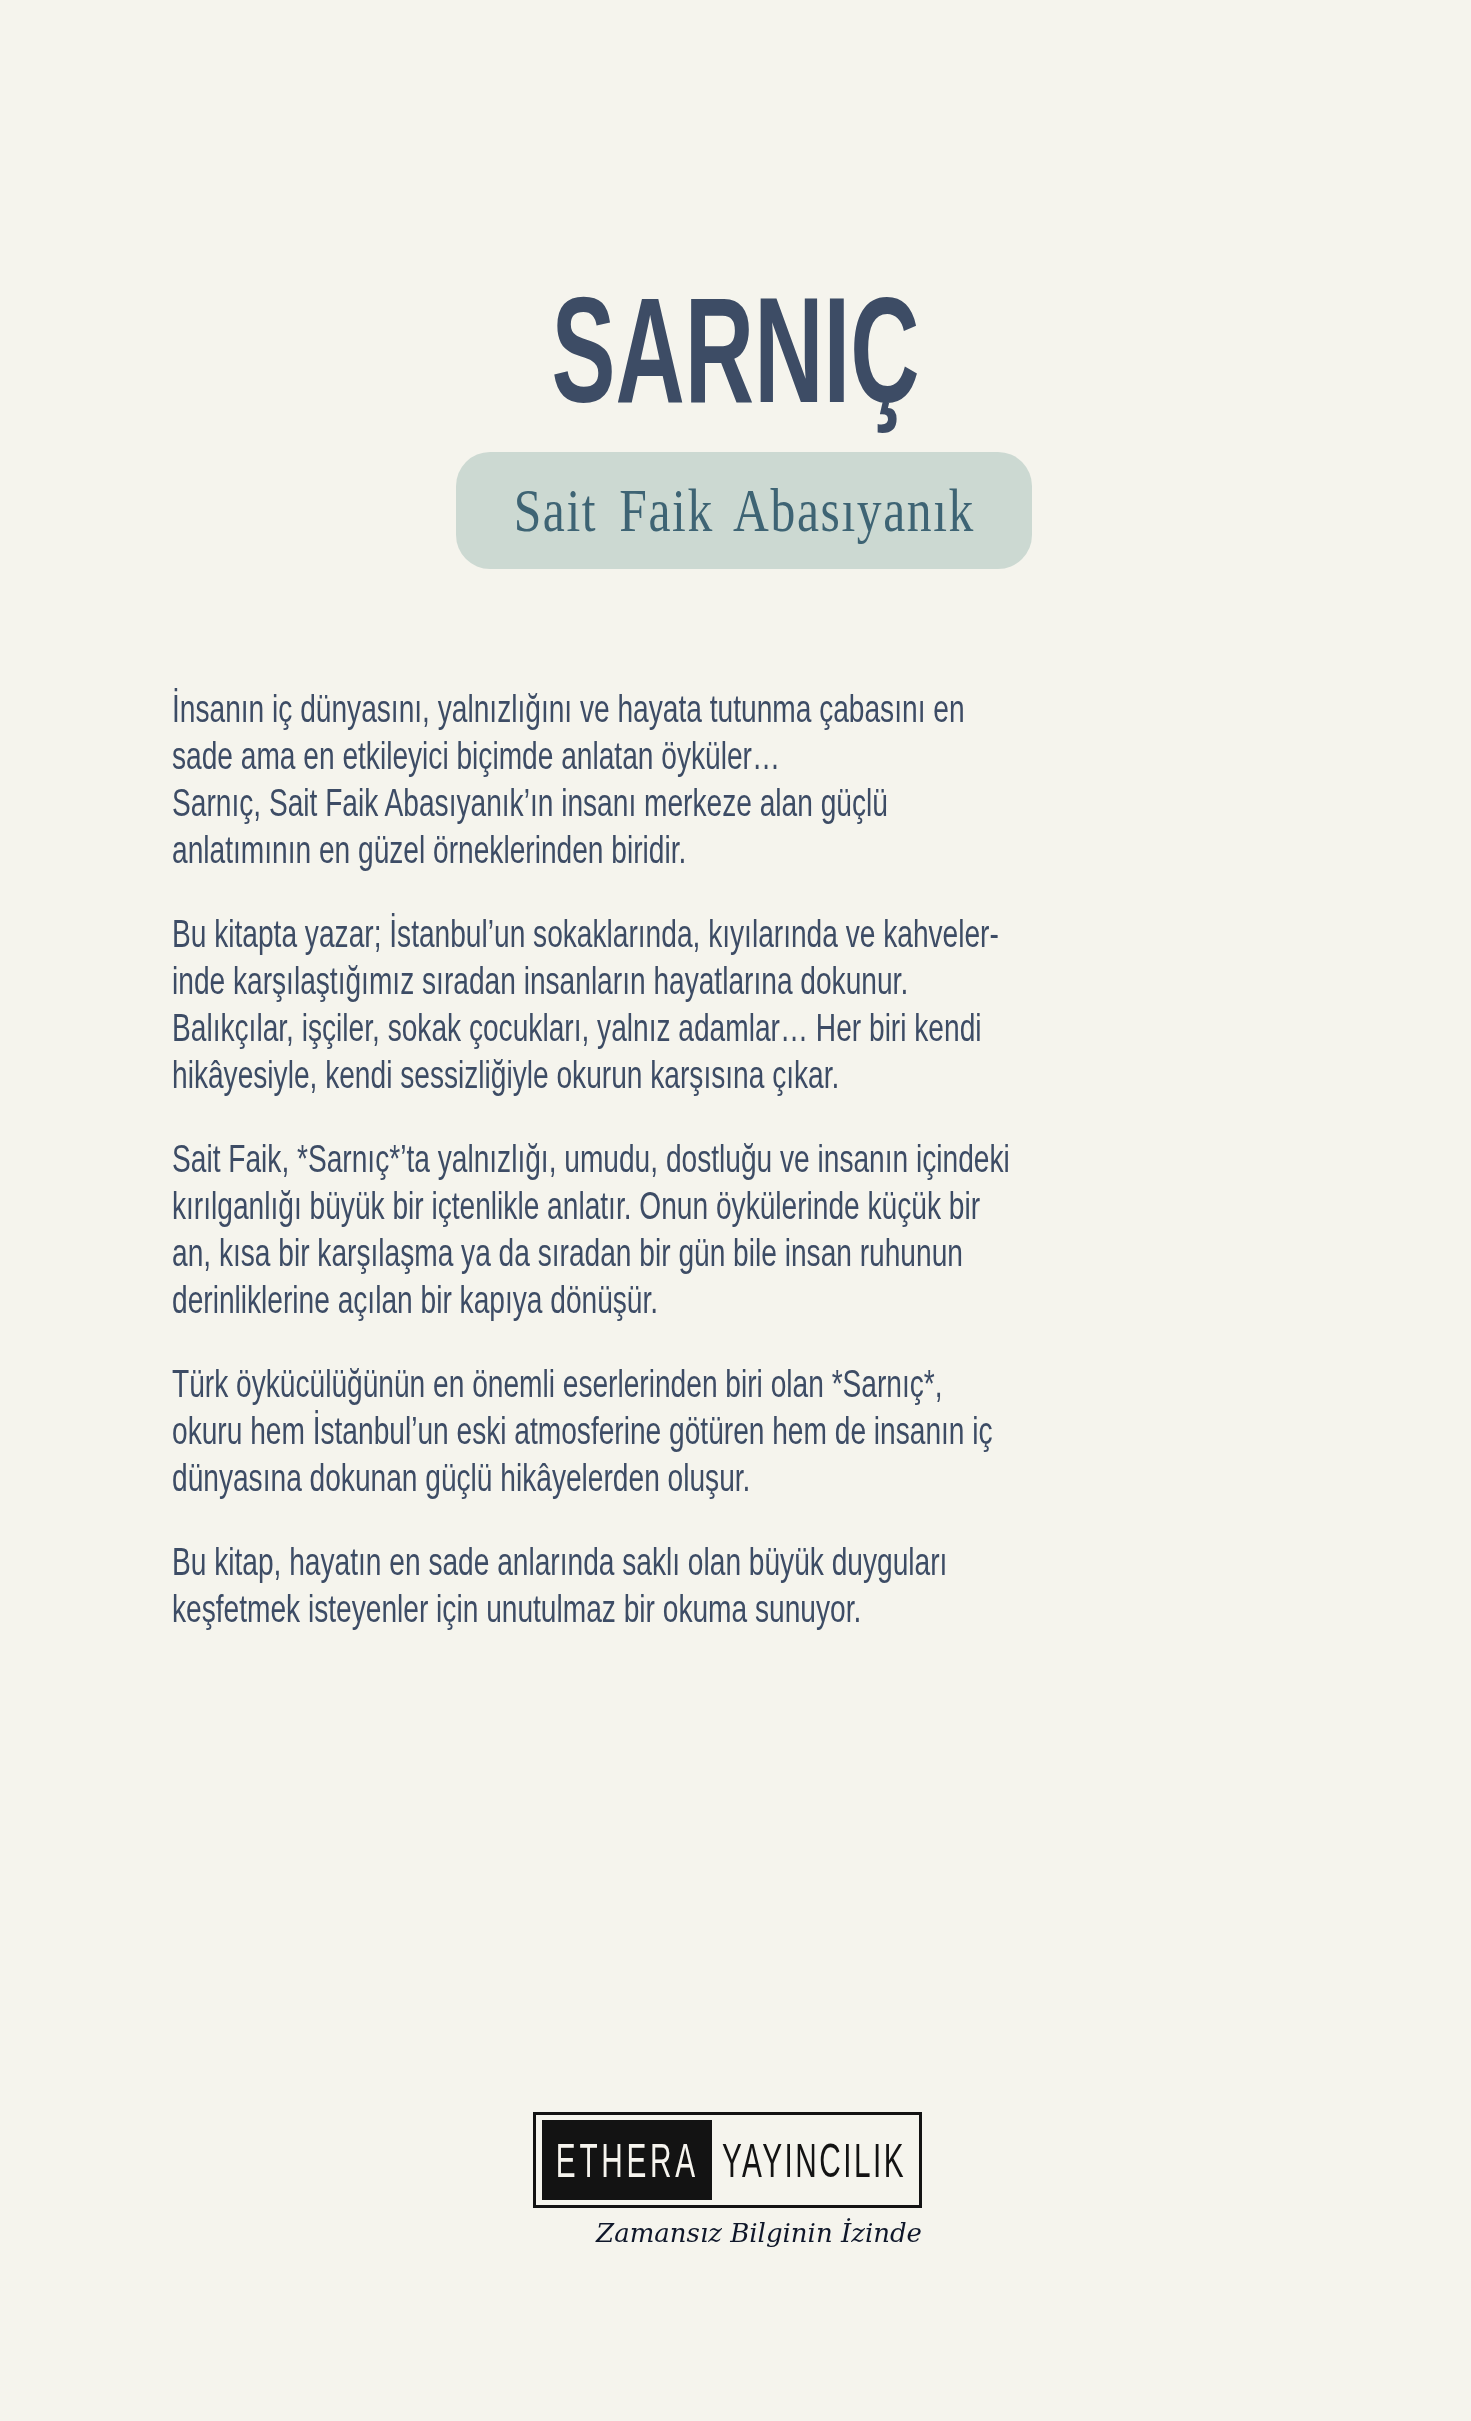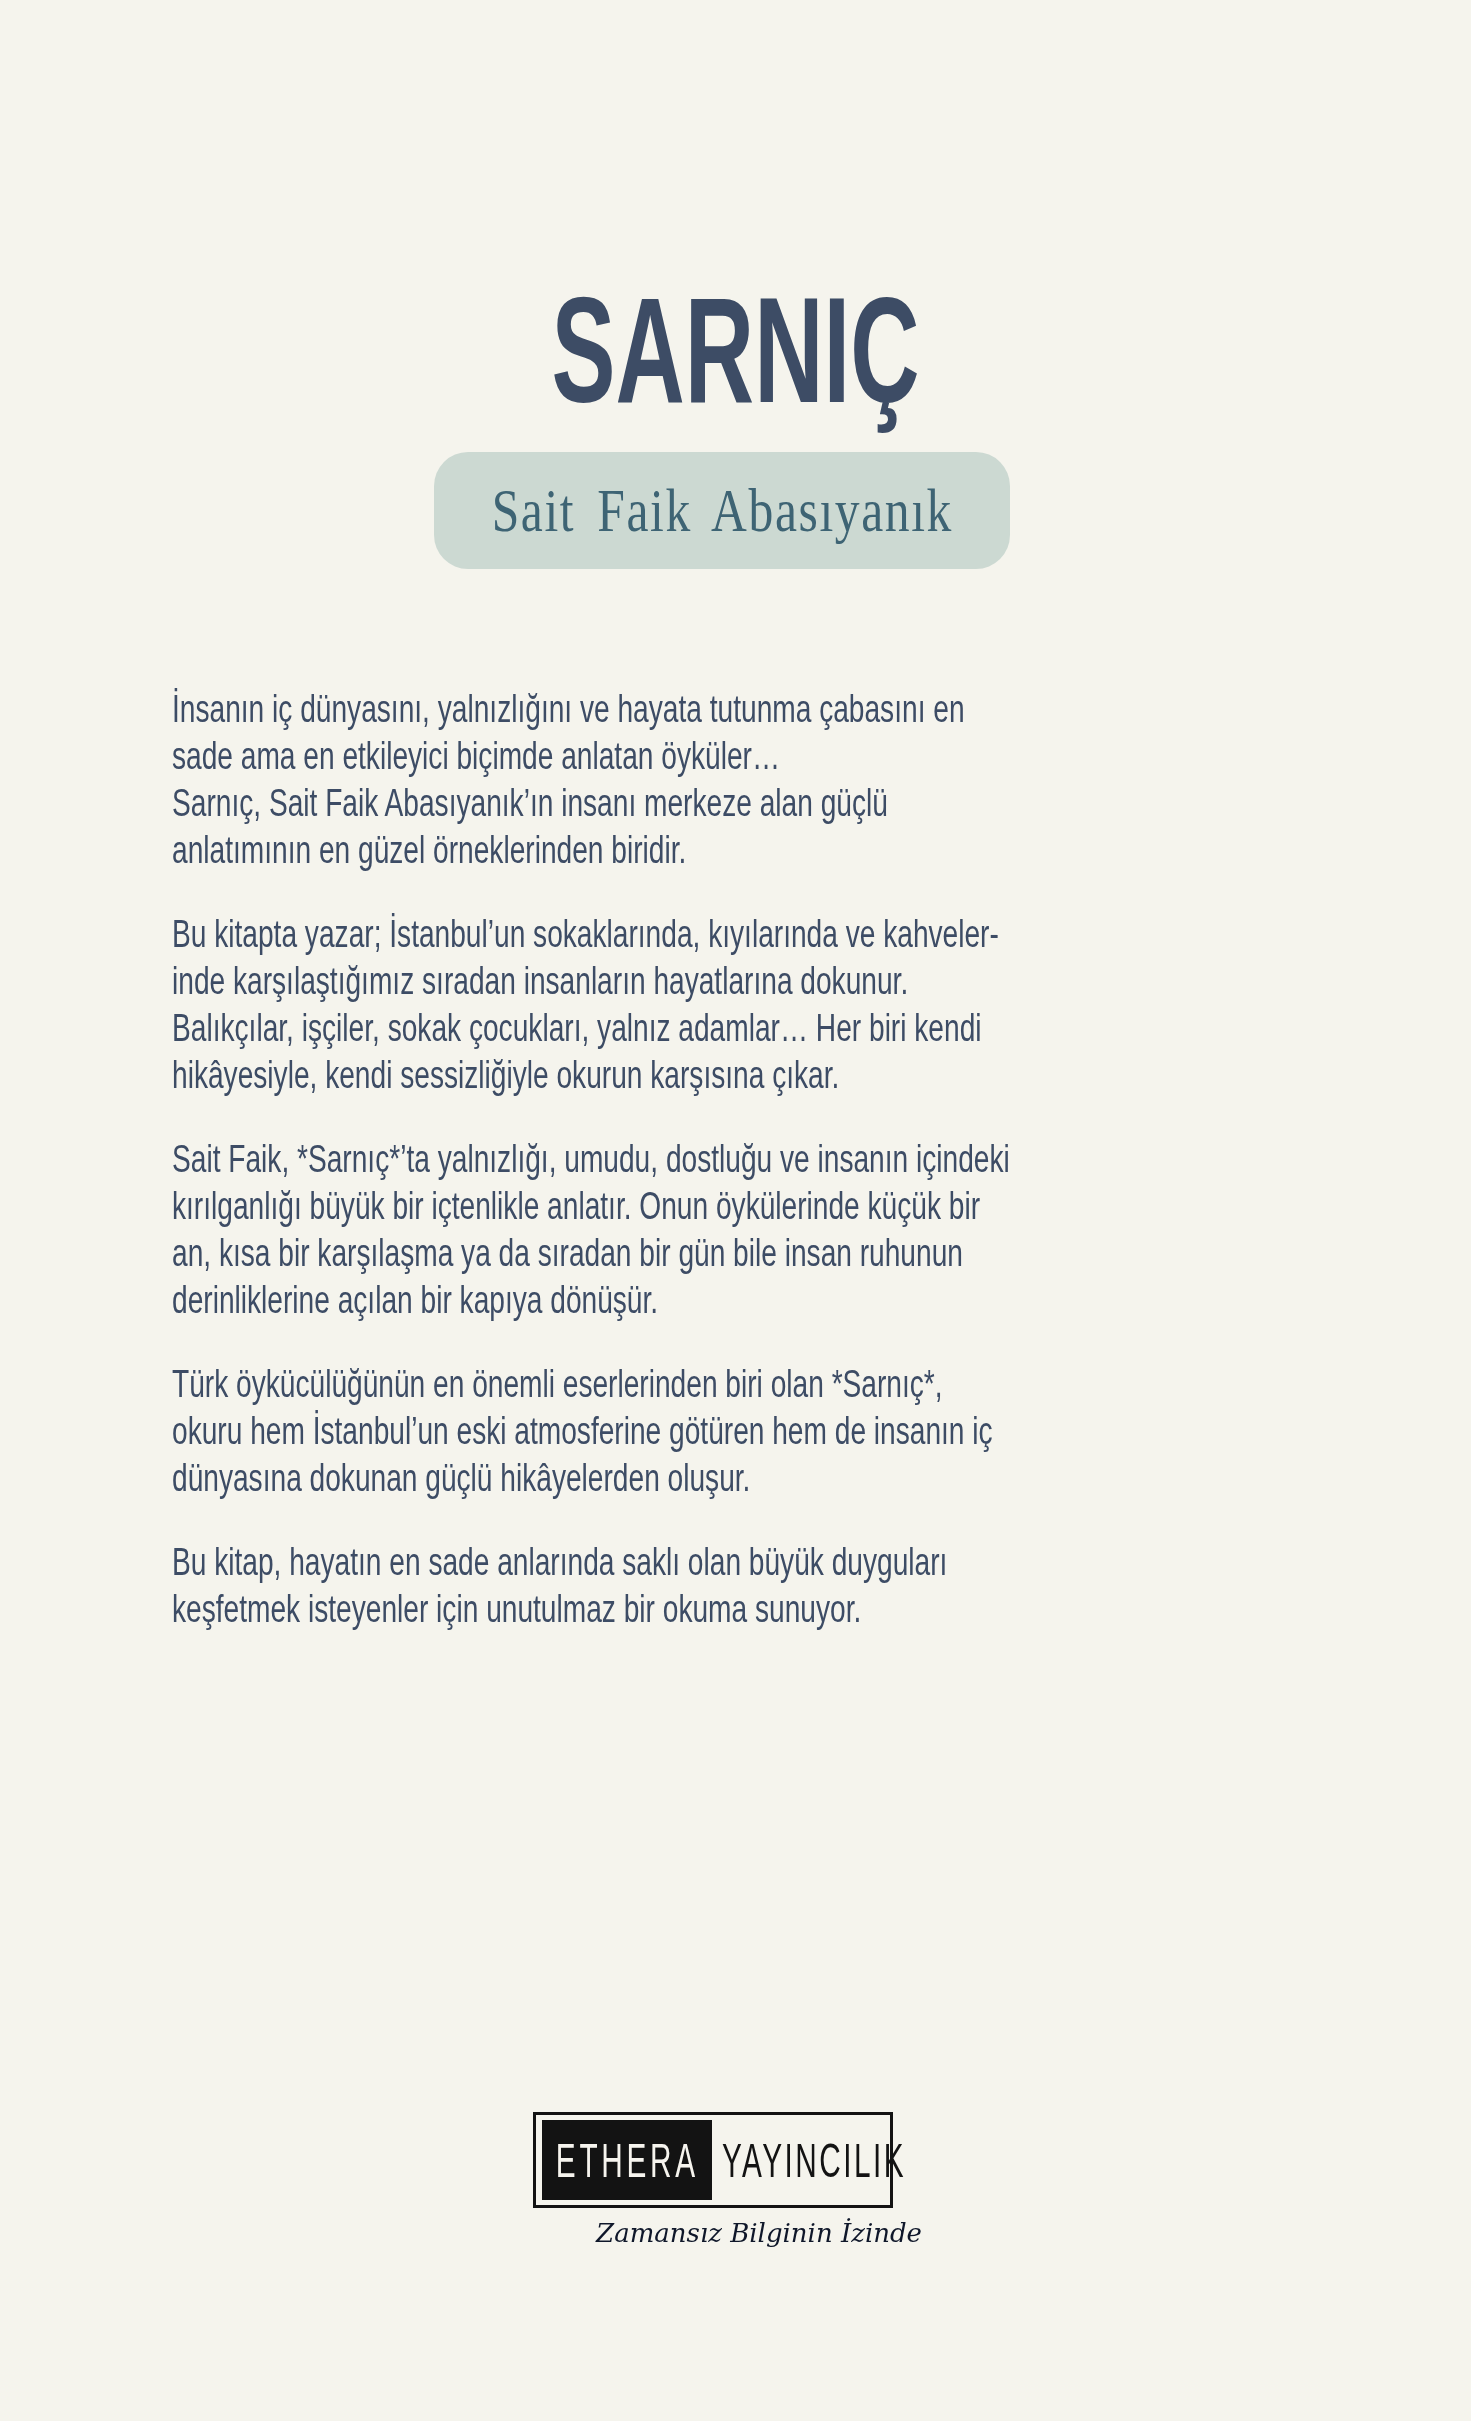--- a/index.html
+++ b/index.html
@@ -25,21 +25,21 @@
     font-family:"Liberation Sans",sans-serif;
     font-weight:bold;
     font-size:150px;line-height:150px;
     color:var(--ink);
     transform:scaleX(0.64);
     transform-origin:center top;
     letter-spacing:0;
     white-space:nowrap;
   }
   .author-box{
-    position:absolute;left:434px;top:452px;
+    position:absolute;left:456px;top:452px;
     width:576px;height:117px;
     background:var(--author-box);
     border-radius:34px;
     display:flex;align-items:center;justify-content:center;
   }
   .author-name{
     font-family:"Liberation Serif",serif;
     font-weight:normal;
     font-size:62px;
     color:var(--author-ink);
@@ -55,21 +55,21 @@
     transform-origin:left top;
     color:var(--ink);
     font-size:38px;line-height:47px;
   }
   .synopsis p{
     white-space:pre;
     margin:0 0 37px 0;
   }
   .logo-frame{
     position:absolute;left:533px;top:2112px;
-    width:360px;height:96px;
+    width:389px;height:96px;
     border:3px solid var(--logo-black);
     background:var(--bg);
   }
   .logo-mark{
     position:absolute;left:6px;top:5px;
     width:170px;height:80px;
     background:var(--logo-black);
     display:flex;align-items:center;justify-content:center;
   }
   .logo-primary{

